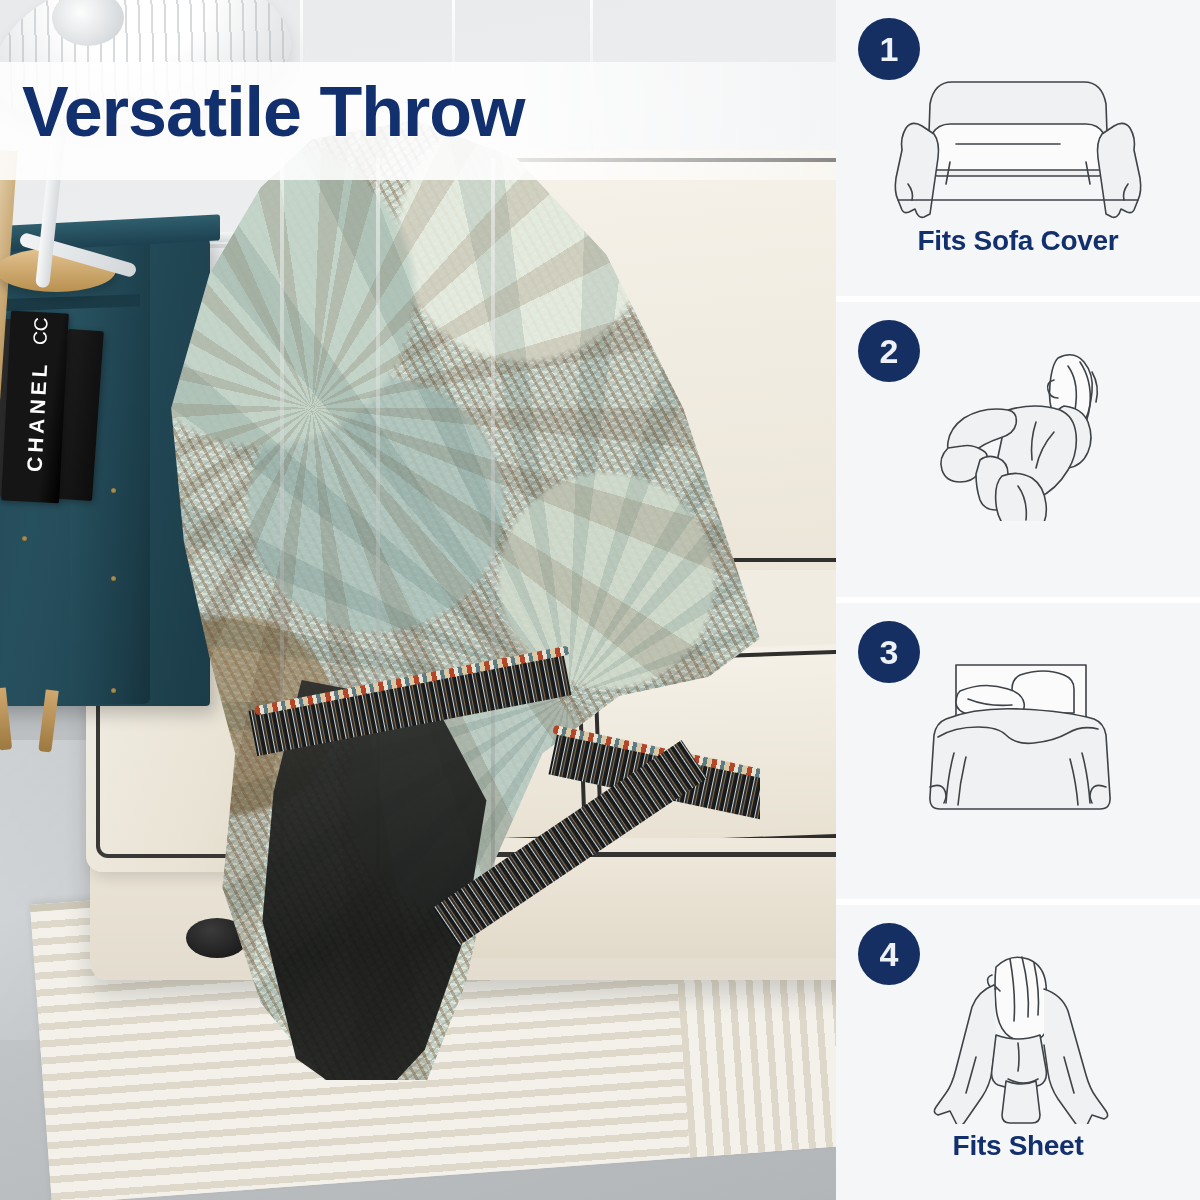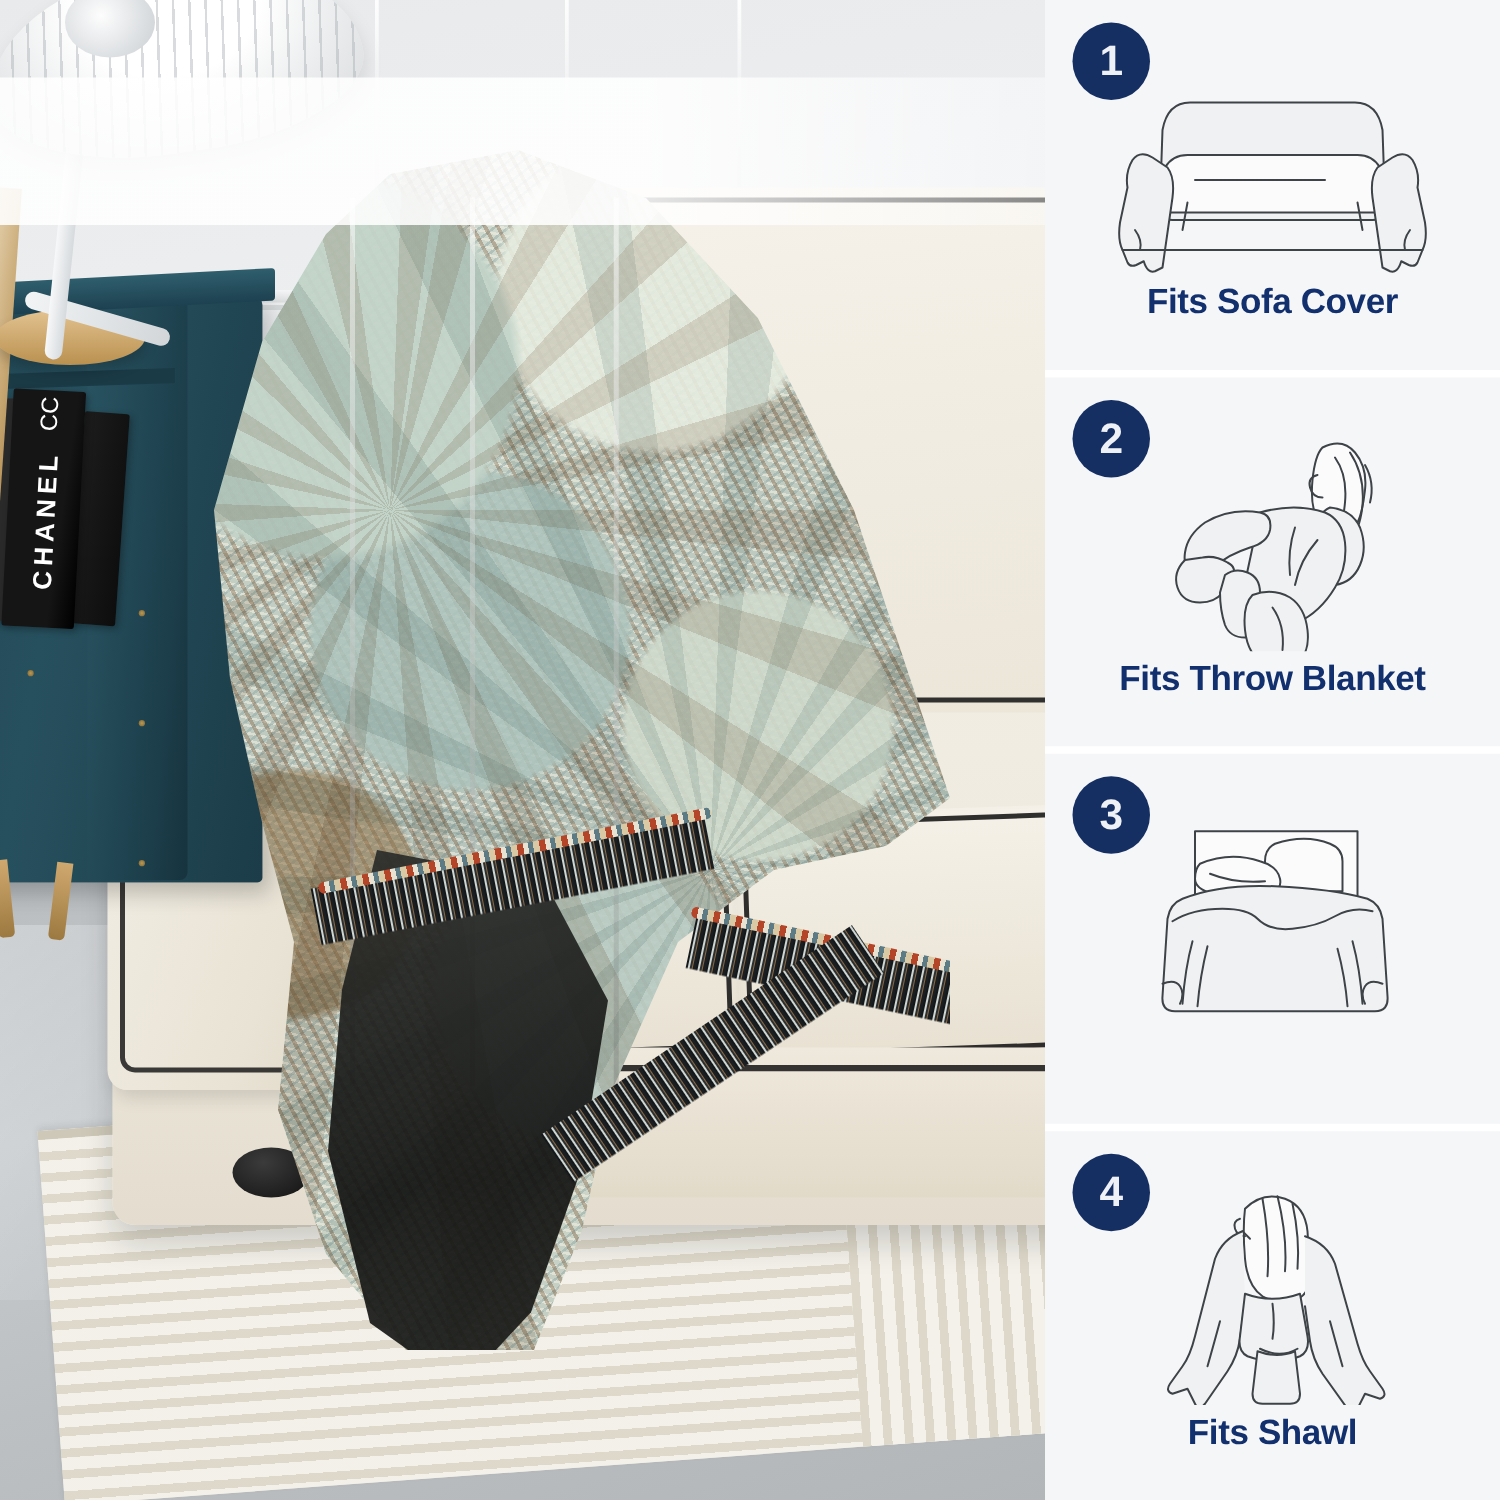--- a/index.html
+++ b/index.html
@@ -430,20 +430,21 @@
       <div class="throw-dark-under"></div>
       <div class="fringe fr-d"></div>
       <div class="selvage sv-b"></div>
       <div class="fringe fr-a"></div>
       <div class="selvage sv-a"></div>
       <div class="fringe fr-b"></div>
 
     </div>
 
     <div class="title-band"></div>
+    <div class="title">Versatile Throw</div>
   </div>
 
   <div class="steps">
 
     <div class="step">
       <div class="badge">1</div>
       <div class="art">
         <svg viewBox="0 0 300 185" xmlns="http://www.w3.org/2000/svg">
           <path class="ln fillg" d="M62 70 q4-22 22-22 h132 q18 0 22 22 l2 58 q1 14-10 14 H70 q-11 0-10-14z"></path>
           <path class="ln fillw" d="M64 100 q6-10 18-10 h136 q12 0 18 10 l3 36 H61z"></path>
@@ -473,21 +474,20 @@
           <path class="ln fillg" d="M140 74 q28-8 52 0 q14 6 16 24 q2 20-8 36 q-12 20-30 28 q-20 8-34-2 q-12-10-8-30z"></path>
           <path class="ln fillg" d="M96 82 q20-12 44-8 q10 2 8 14 q-2 10-16 14 q-18 6-26 14 q-8 8-18 6 q-10-2-8-16 q2-14 16-24z"></path>
           <path class="ln fillg" d="M80 112 q-10 10-6 22 q4 12 18 12 q12 0 18-8 l8-12 q4-8-4-12 q-10-6-20-4z"></path>
           <path class="ln fillg" d="M112 124 q8-6 18-2 q10 4 10 16 l-2 26 q0 10-10 10 q-12 0-16-10 q-4-12-4-26z"></path>
           <path class="ln fillg" d="M134 140 q16-6 30 2 q12 8 14 26 q2 18-8 26 q-12 10-26 2 q-14-8-16-28 q-2-20 6-28z"></path>
           <path class="ln" d="M150 150 q10 14 8 34"></path>
           <path class="ln" d="M168 86 q-6 18-4 38"></path>
           <path class="ln" d="M186 96 q-14 16-18 36"></path>
         </svg>
       </div>
-      <div class="step-label">Fits Throw Blanket</div>
     </div>
 
     <div class="step">
       <div class="badge">3</div>
       <div class="art">
         <svg viewBox="0 0 300 185" xmlns="http://www.w3.org/2000/svg">
           <path class="ln fillw" d="M88 28 h130 v56 H88z"></path>
           <path class="ln fillw" d="M152 38 q24-8 44 0 q10 4 10 14 v24 h-62 V52 q0-10 8-14z"></path>
           <path class="ln fillw" d="M92 54 q24-10 48-2 q14 4 16 14 q2 10-10 12 q-24 4-44 0 q-14-4-14-12 q0-8 4-12z"></path>
           <path class="ln" d="M100 62 q20 8 44 6"></path>
@@ -516,17 +516,17 @@
           <path class="ln fillg" d="M126 46 q-16 6-22 22 l-16 62 q-4 16-10 24 l-10 14 q-4 6 2 8 l12-4 l6 12 q3 6 8 0 l18-26 q8-12 10-26 l4-30"></path>
           <path class="ln fillg" d="M176 50 q18 6 24 22 l18 64 q4 14 10 22 l10 14 q4 6-2 8 l-12-4 l-6 12 q-3 6-8 0 l-20-28 q-8-12-10-26 l-4-28"></path>
           <path class="ln fillg" d="M128 96 q22 8 44 0 l6 34 q2 12-6 16 q-20 8-42 0 q-8-4-6-16z"></path>
           <path class="ln" d="M150 104 q2 16 0 28"></path>
           <path class="ln" d="M140 140 q16 8 30 0"></path>
           <path class="ln fillg" d="M138 142 q16 6 30 0 l4 34 q0 8-8 8 h-22 q-8 0-8-8z"></path>
           <path class="ln" d="M108 118 q-6 22-10 36"></path>
           <path class="ln" d="M196 118 q6 22 10 36"></path>
         </svg>
       </div>
-      <div class="step-label">Fits Shawl</div>
+      <div class="step-label">Fits Sheet</div>
     </div>
 
   </div>
 </div>
 
 </body></html>

